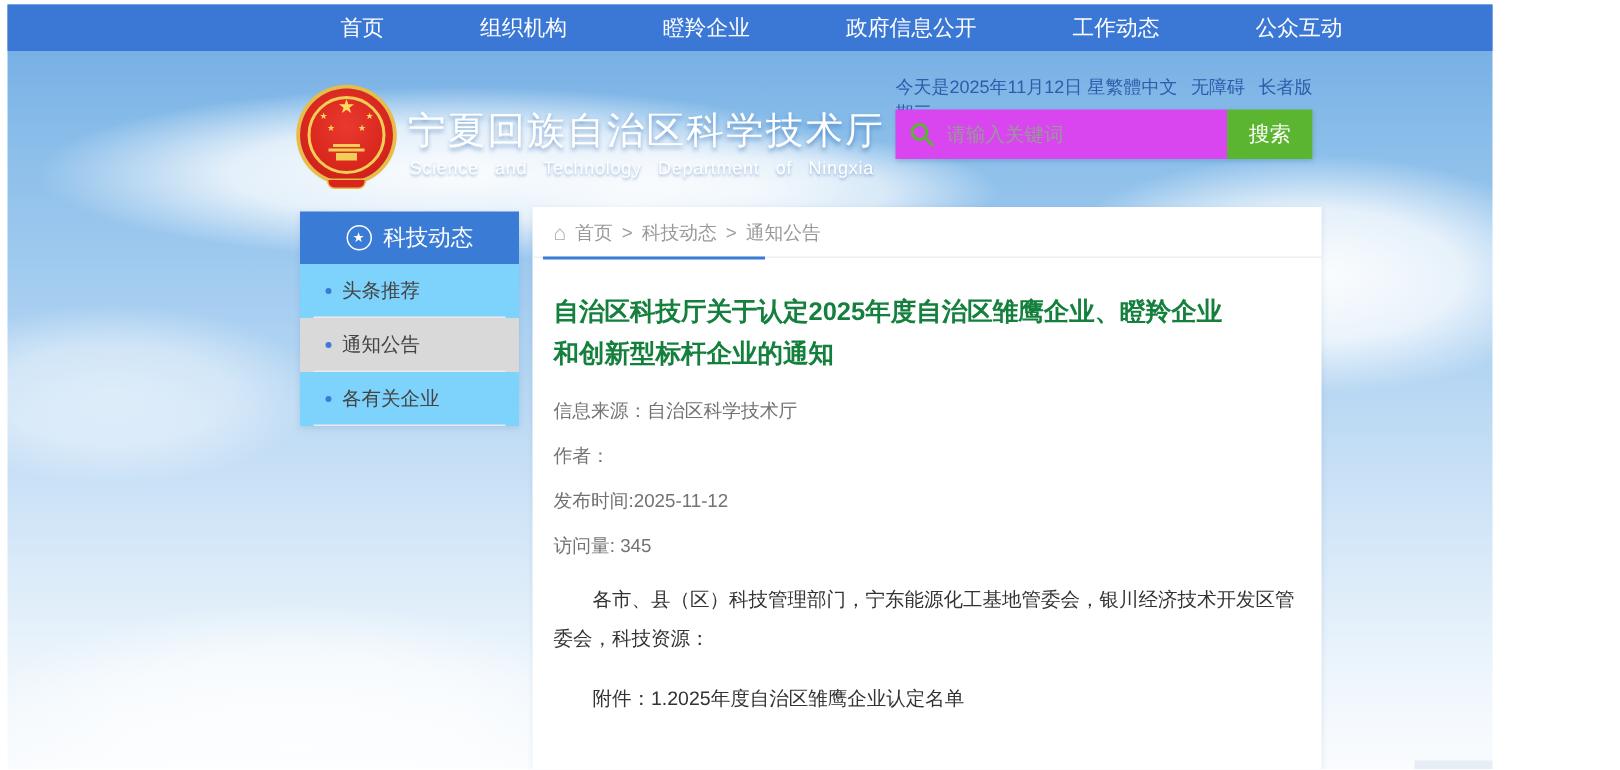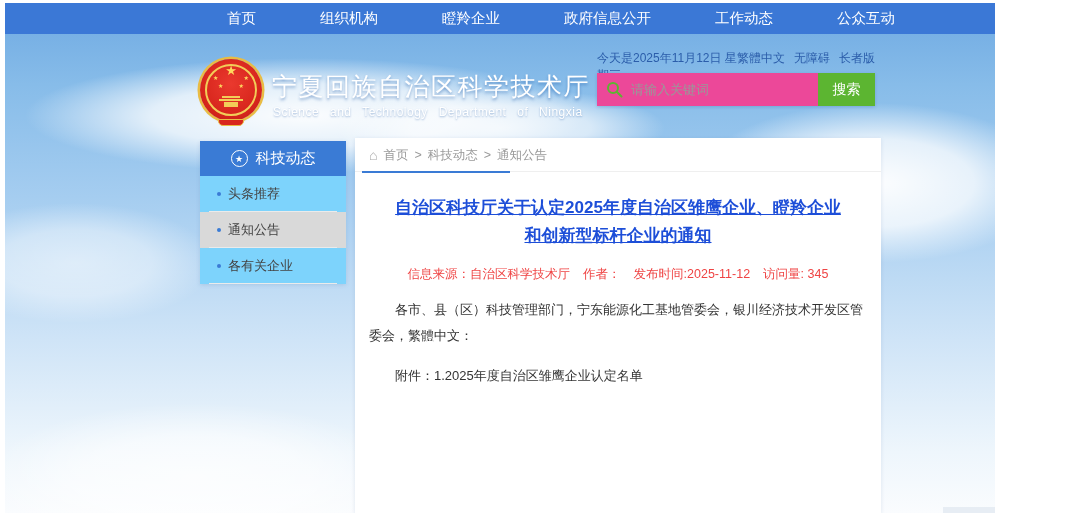--- a/index.html
+++ b/index.html
@@ -45,21 +45,21 @@
 
   
   .top-right { position:absolute; left:597px; top:50px; width:278px; display:flex; justify-content:space-between;
     font-size:12px; color:#2b5daa; }
   .lang-links { display:flex; gap:9px; }
   .lang-link { cursor:pointer; white-space:nowrap;text-align:center; }
 
   
   .search-row { position:absolute; left:597px; top:73px; width:278px; height:33px; display:flex;
     box-shadow:0 1px 3px rgba(40,90,160,.25); }
-  .search-box { position:relative; flex:1; background:#ec4899; }
+  .search-box { position:relative; flex:1; background:#d946ef; }
   .search-box svg { position:absolute; left:9px; top:8px; }
   .search-input { width:100%; height:100%; border:none; outline:none; padding-left:34px; font-size:13px; color:#333;
     font-family:inherit; background:transparent; }
   .search-input::placeholder { color:#999; }
   .search-btn { width:57px; height:33px; background:#5cb531; color:#ffffff; font-size:14px; border:none; cursor:pointer;
     font-family:inherit; }
 
   
   .sidebar { position:absolute; left:200px; top:141px; width:146px; box-shadow:0 1px 4px rgba(70,110,160,.18); }
   .sidebar-header { height:35px; background:#3a7bd5; color:#ffffff; display:flex; align-items:center;
@@ -74,22 +74,22 @@
   .dot { width:4px; height:4px; background:#3a7bd5; border-radius:50%; flex:0 0 auto; }
 
   
   .content { position:absolute; left:355px; top:138px; width:526px; bottom:0; background:#ffffff; padding:0 14px;
     box-shadow:0 1px 4px rgba(70,110,160,.15); }
   .breadcrumb { position:relative; height:34px; display:flex; align-items:center; gap:6px; font-size:12.5px; color:#999; }
   .breadcrumb::after { content:""; position:absolute; left:-14px; right:-14px; bottom:0; height:1px; background:#efefef; }
   .breadcrumb::before { content:""; position:absolute; left:-7px; bottom:-1px; width:148px; height:2px; background:#3a7bd5; z-index:1; }
   .crumb { cursor:pointer; }
   .home-icon { color:#aaa; font-size:14px; line-height:12px; cursor:pointer; }
-  .article-title { margin-top:22px; text-align:center; font-size:17px; font-weight:bold; color:#1d4ed8; line-height:28px;text-decoration:underline; }
-  .article-meta { margin-top:16px; display:flex; justify-content:center; gap:13px; font-size:12.5px; color:#ef4444; }
+  .article-title { margin-top:22px; font-size:17px; font-weight:bold; color:#15803d; line-height:28px; }
+  .article-meta { margin-top:16px; display:flex; justify-content:center; gap:13px; font-size:12.5px; color:#737373;flex-direction:column; }
   .article-body { margin-top:14px; font-size:13px; color:#333; line-height:26px; }
   .article-body p { text-indent:2em; }
   .attachments { margin-top:18px; margin-left:26px; display:flex; font-size:13px; color:#333; }
   .att-items { display:flex; flex-direction:column; gap:8px; }
   .att-item { cursor:pointer; }
 
   .corner-widget { position:absolute; right:5px; bottom:0; width:52px; height:6px; background:#e7edf4; }
 </style>
 </head>
 <body>
@@ -191,21 +191,21 @@
     </div>
 
     <div class="article-meta">
       <span>信息来源：自治区科学技术厅</span>
       <span>作者：</span>
       <span>发布时间:2025-11-12</span>
       <span>访问量: 345</span>
     </div>
 
     <div class="article-body">
-      <p>各市、县（区）科技管理部门，宁东能源化工基地管委会，银川经济技术开发区管委会，繁體中文：</p>
+      <p>各市、县（区）科技管理部门，宁东能源化工基地管委会，银川经济技术开发区管委会，科技资源：</p>
     </div>
 
     <div class="attachments">
       <span>附件：</span>
       <span class="att-items">
         <span class="att-item">1.2025年度自治区雏鹰企业认定名单</span>
 
       </span>
     </div>
   </div>

